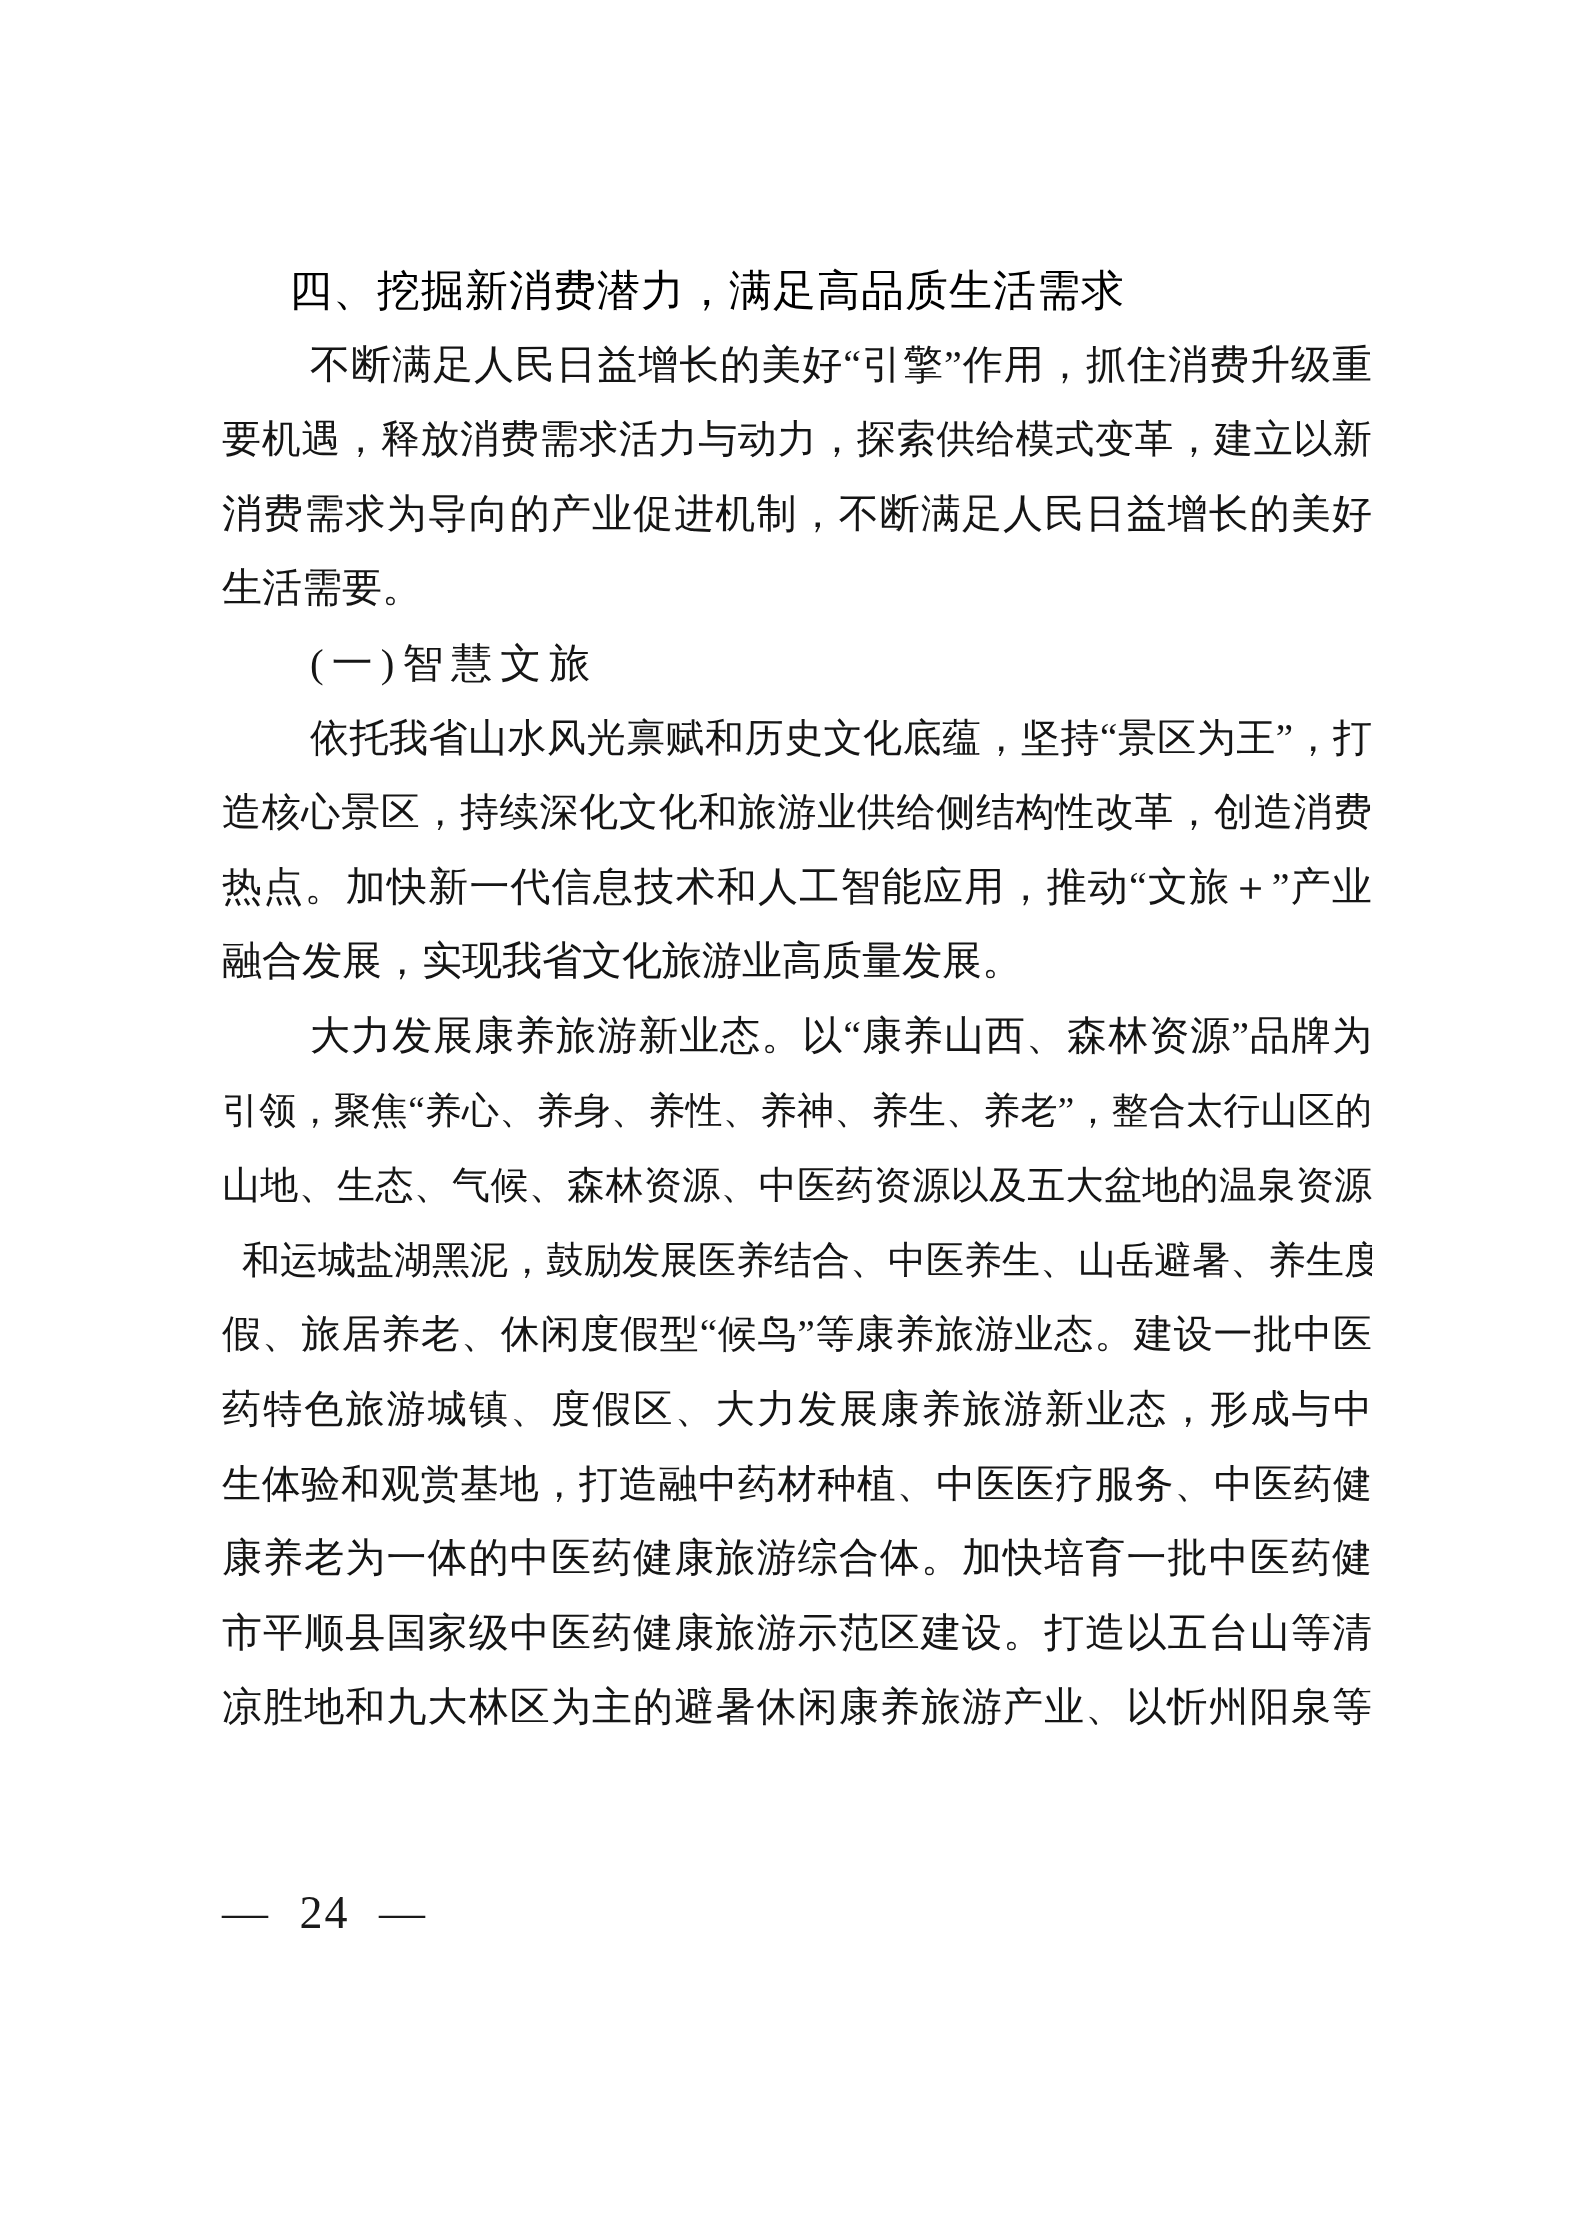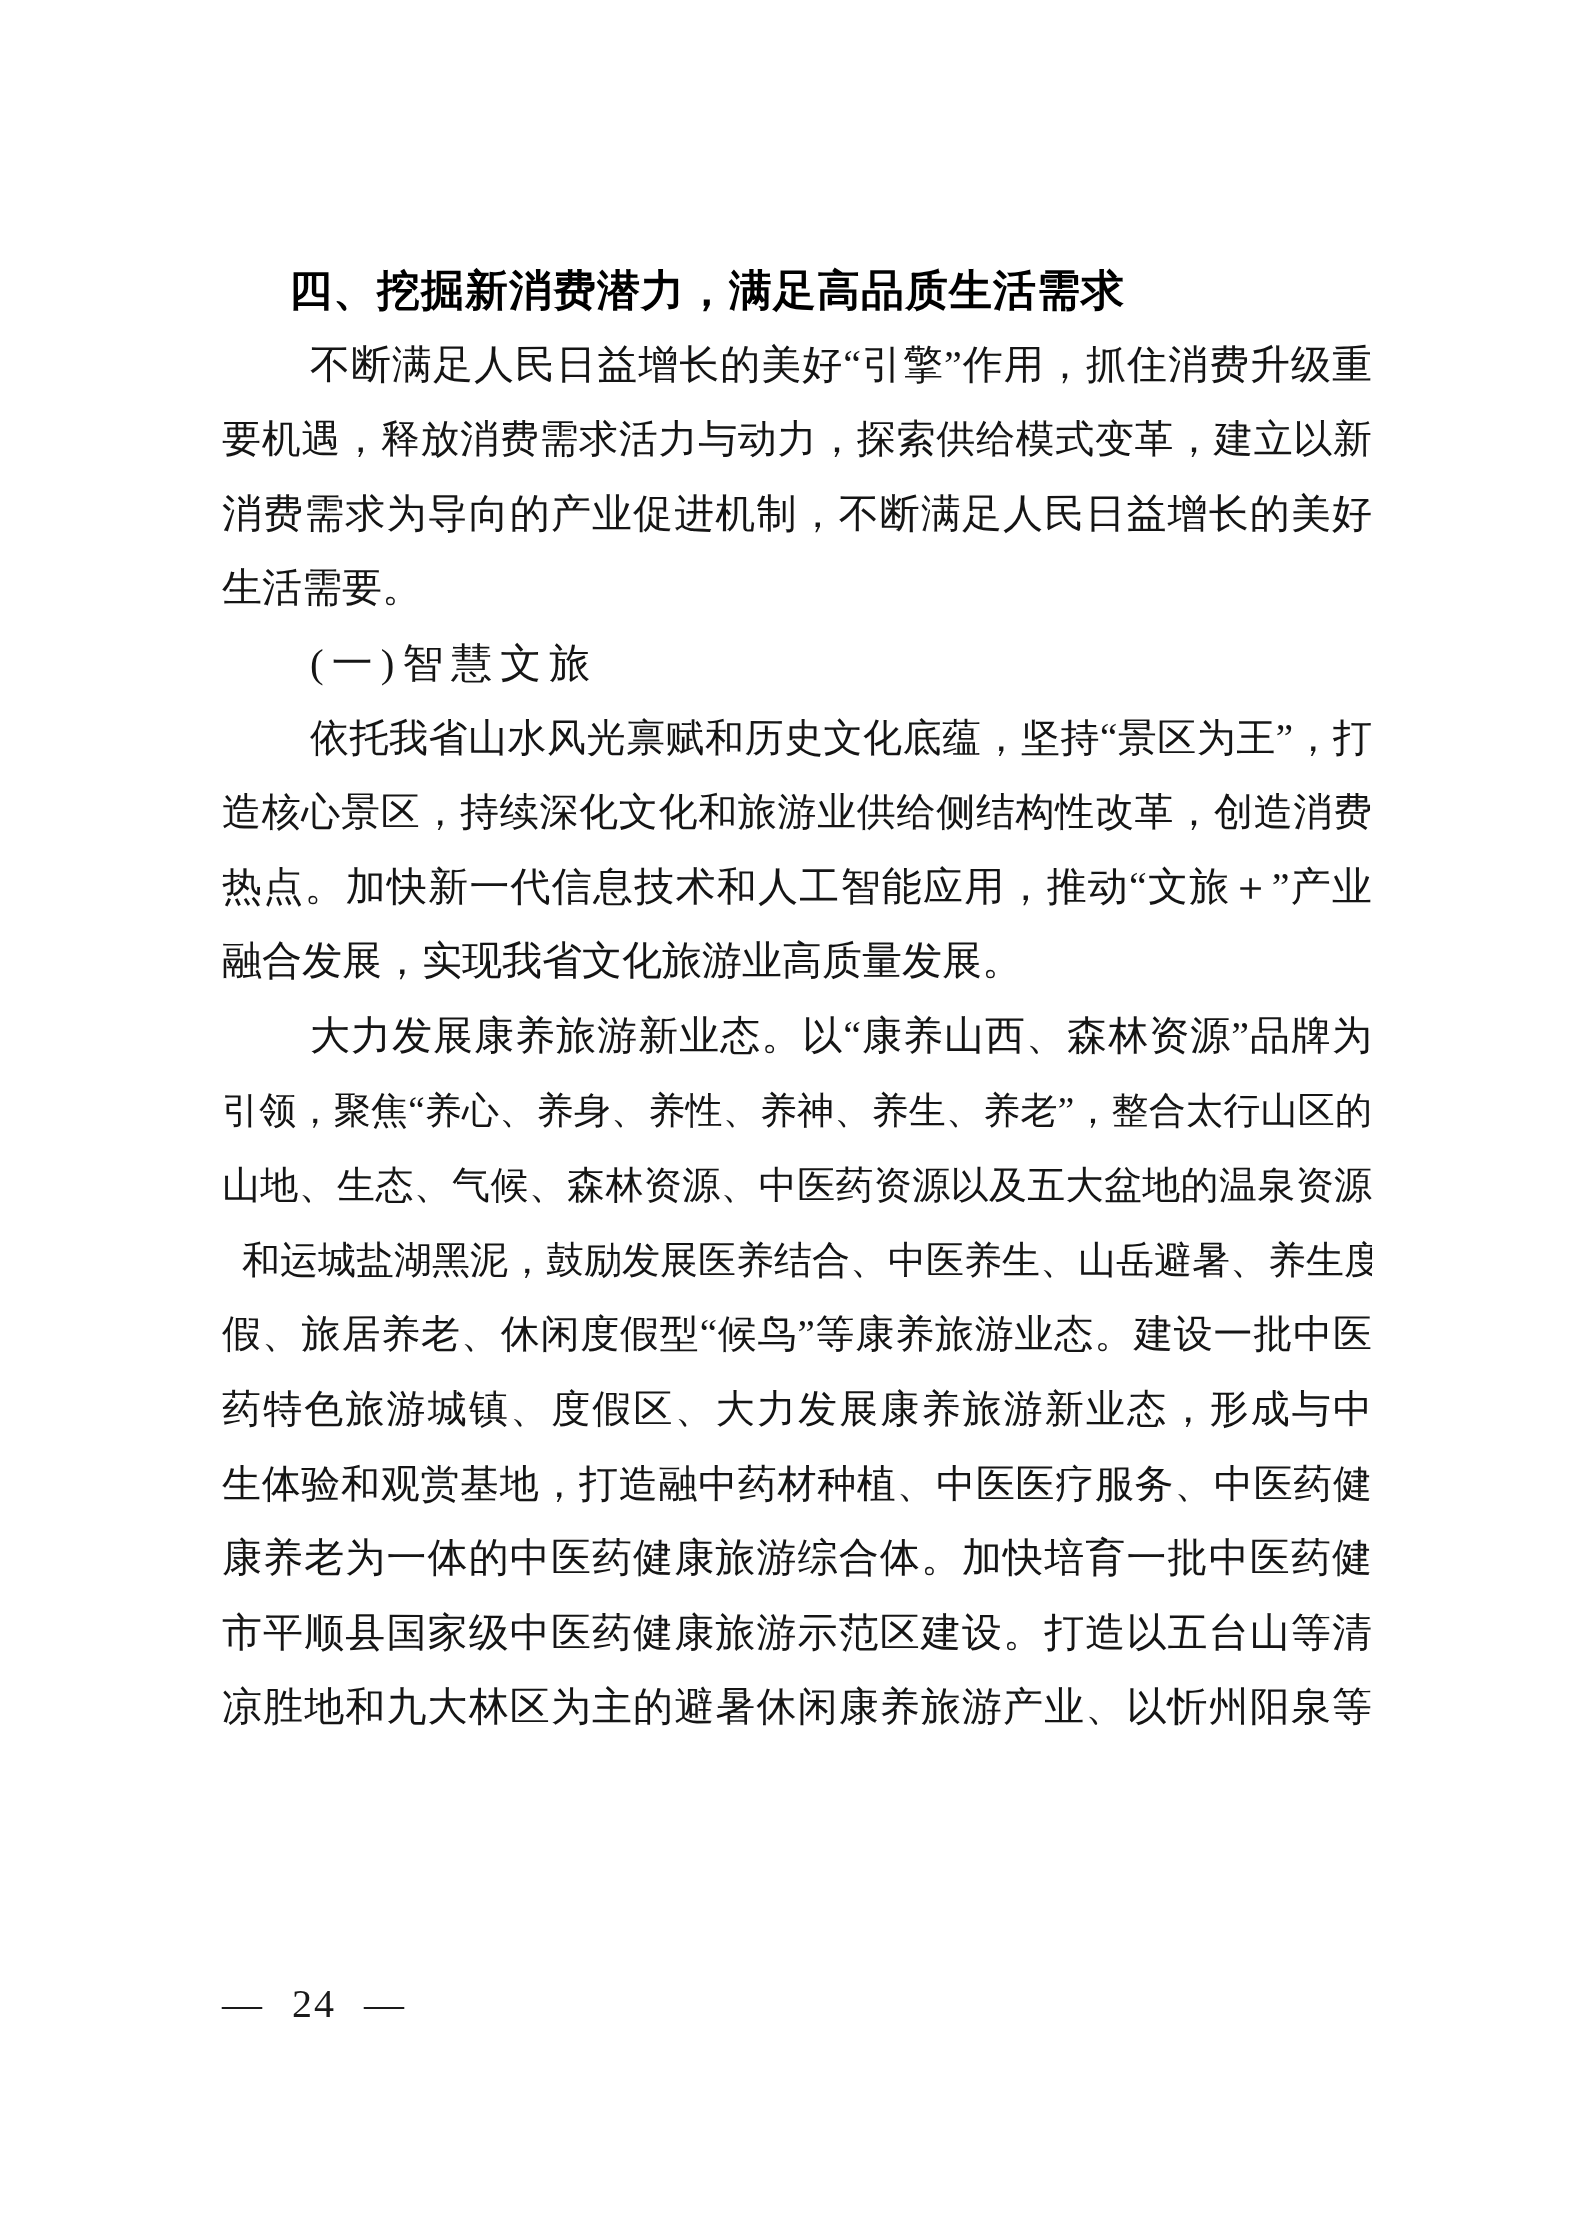--- a/index.html
+++ b/index.html
@@ -23,21 +23,21 @@
     font-size:40px;
     text-align:justify;
     text-align-last:justify;
     overflow:hidden;
     white-space:nowrap;
   }
   .doc-line.indent{text-indent:88px;}
   .doc-line.end{text-align:center;text-align-last:left;}
   .doc-title{
     font-family:"Liberation Sans","DejaVu Sans",sans-serif;
-    font-weight:bold;
+    font-weight:normal;
     font-size:43px;
     color:#000000;
     height:74.6px;
     line-height:74.6px;
     text-indent:67px;
     text-align:left;
     text-align-last:left;
     white-space:nowrap;
     overflow:hidden;
     letter-spacing:1px;
@@ -48,23 +48,23 @@
     line-height:74.6px;
     text-indent:88px;
     letter-spacing:8px;
     text-align:left;
     text-align-last:left;
     white-space:nowrap;
     overflow:hidden;
   }
   .page-footer{
     position:absolute;
-    left:222px;top:1967px;
+    left:222px;top:1876px;
     height:74px;line-height:74px;
-    font-size:40px;
+    font-size:46px;
     word-spacing:16px;
     letter-spacing:2px;
     color:#1a1a1a;
     white-space:nowrap;
   }
 </style>
 </head>
 <body>
 
 <div class="page">

